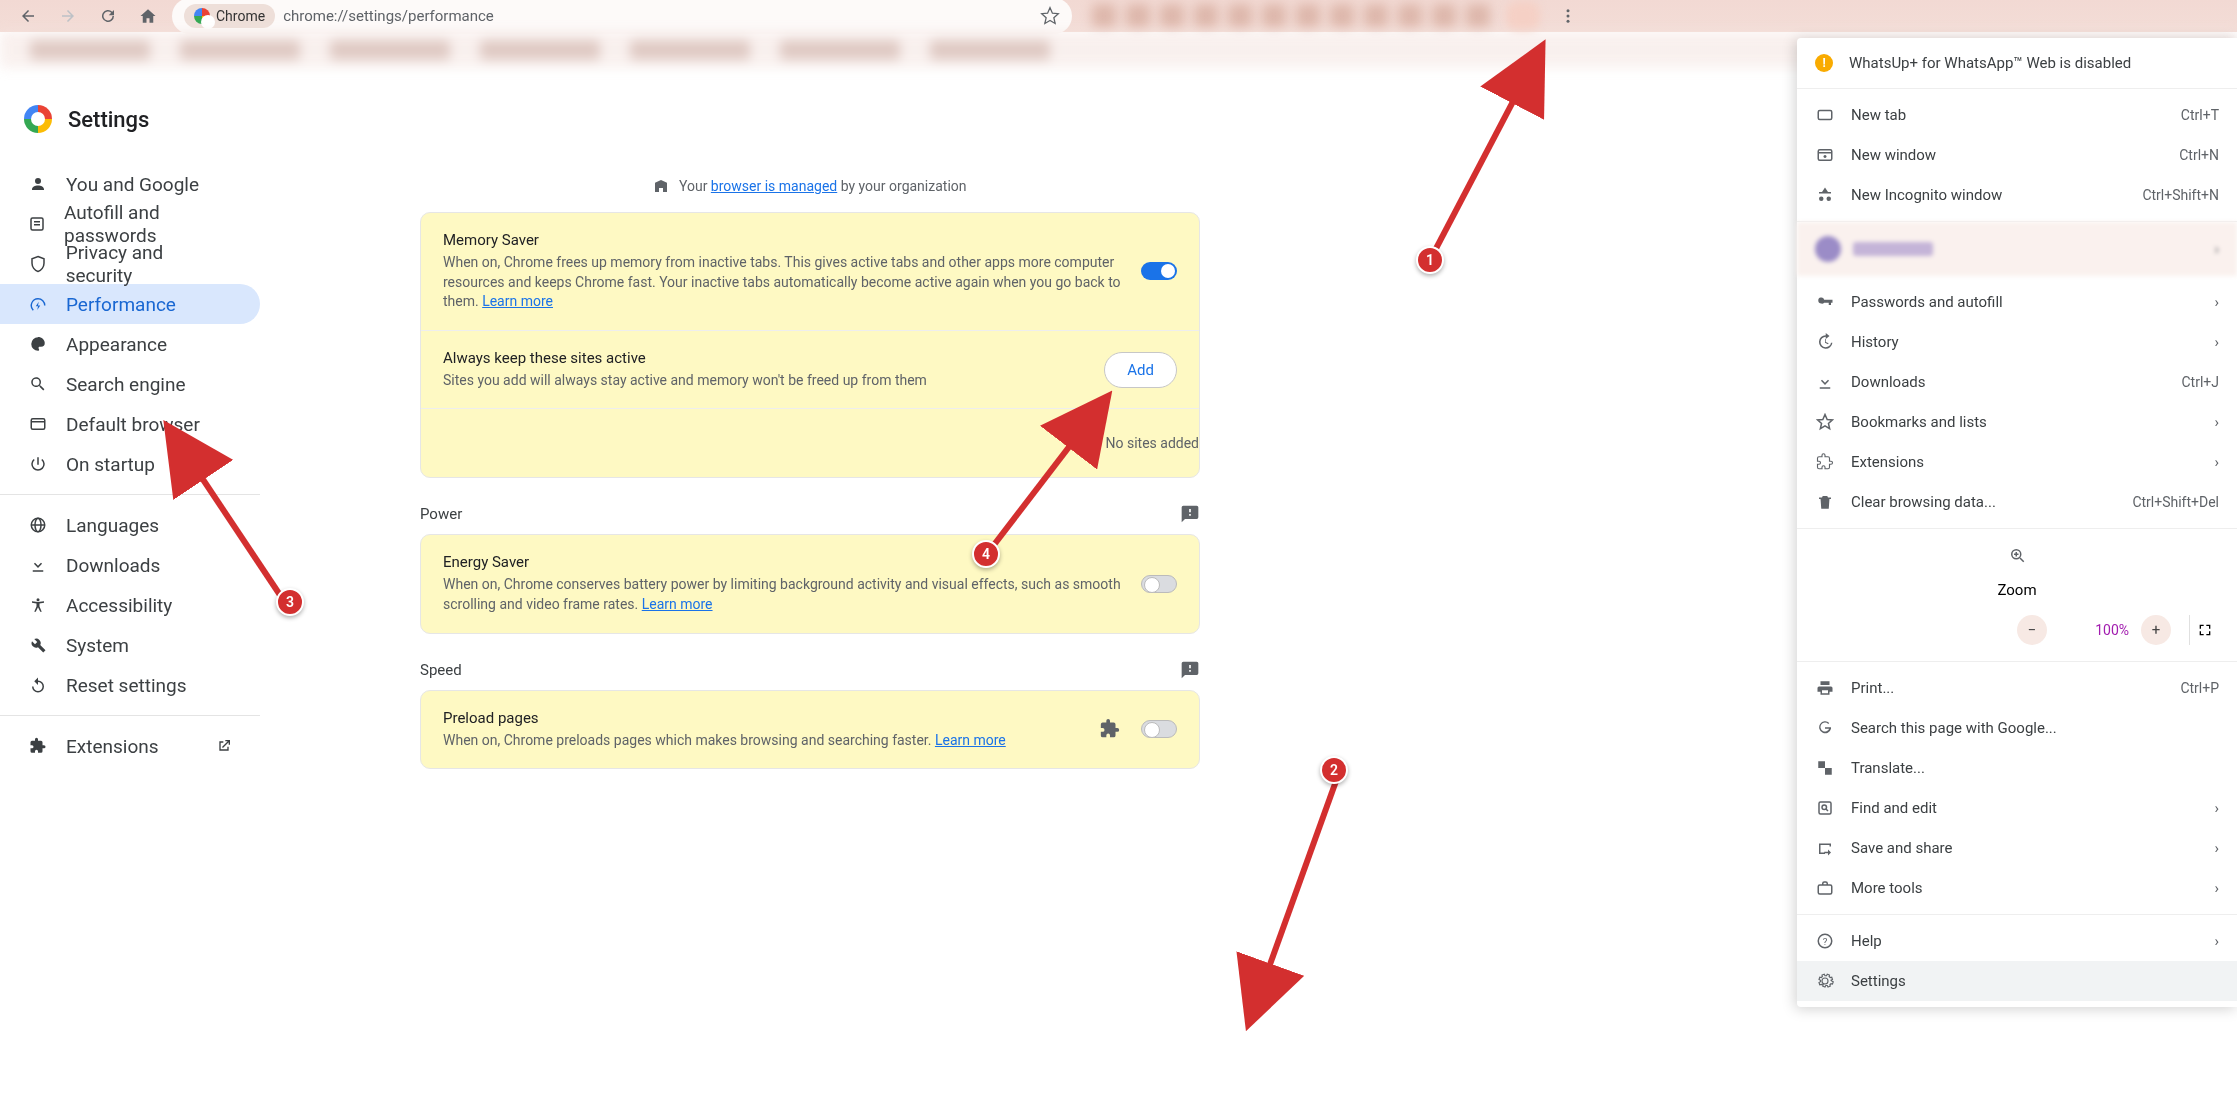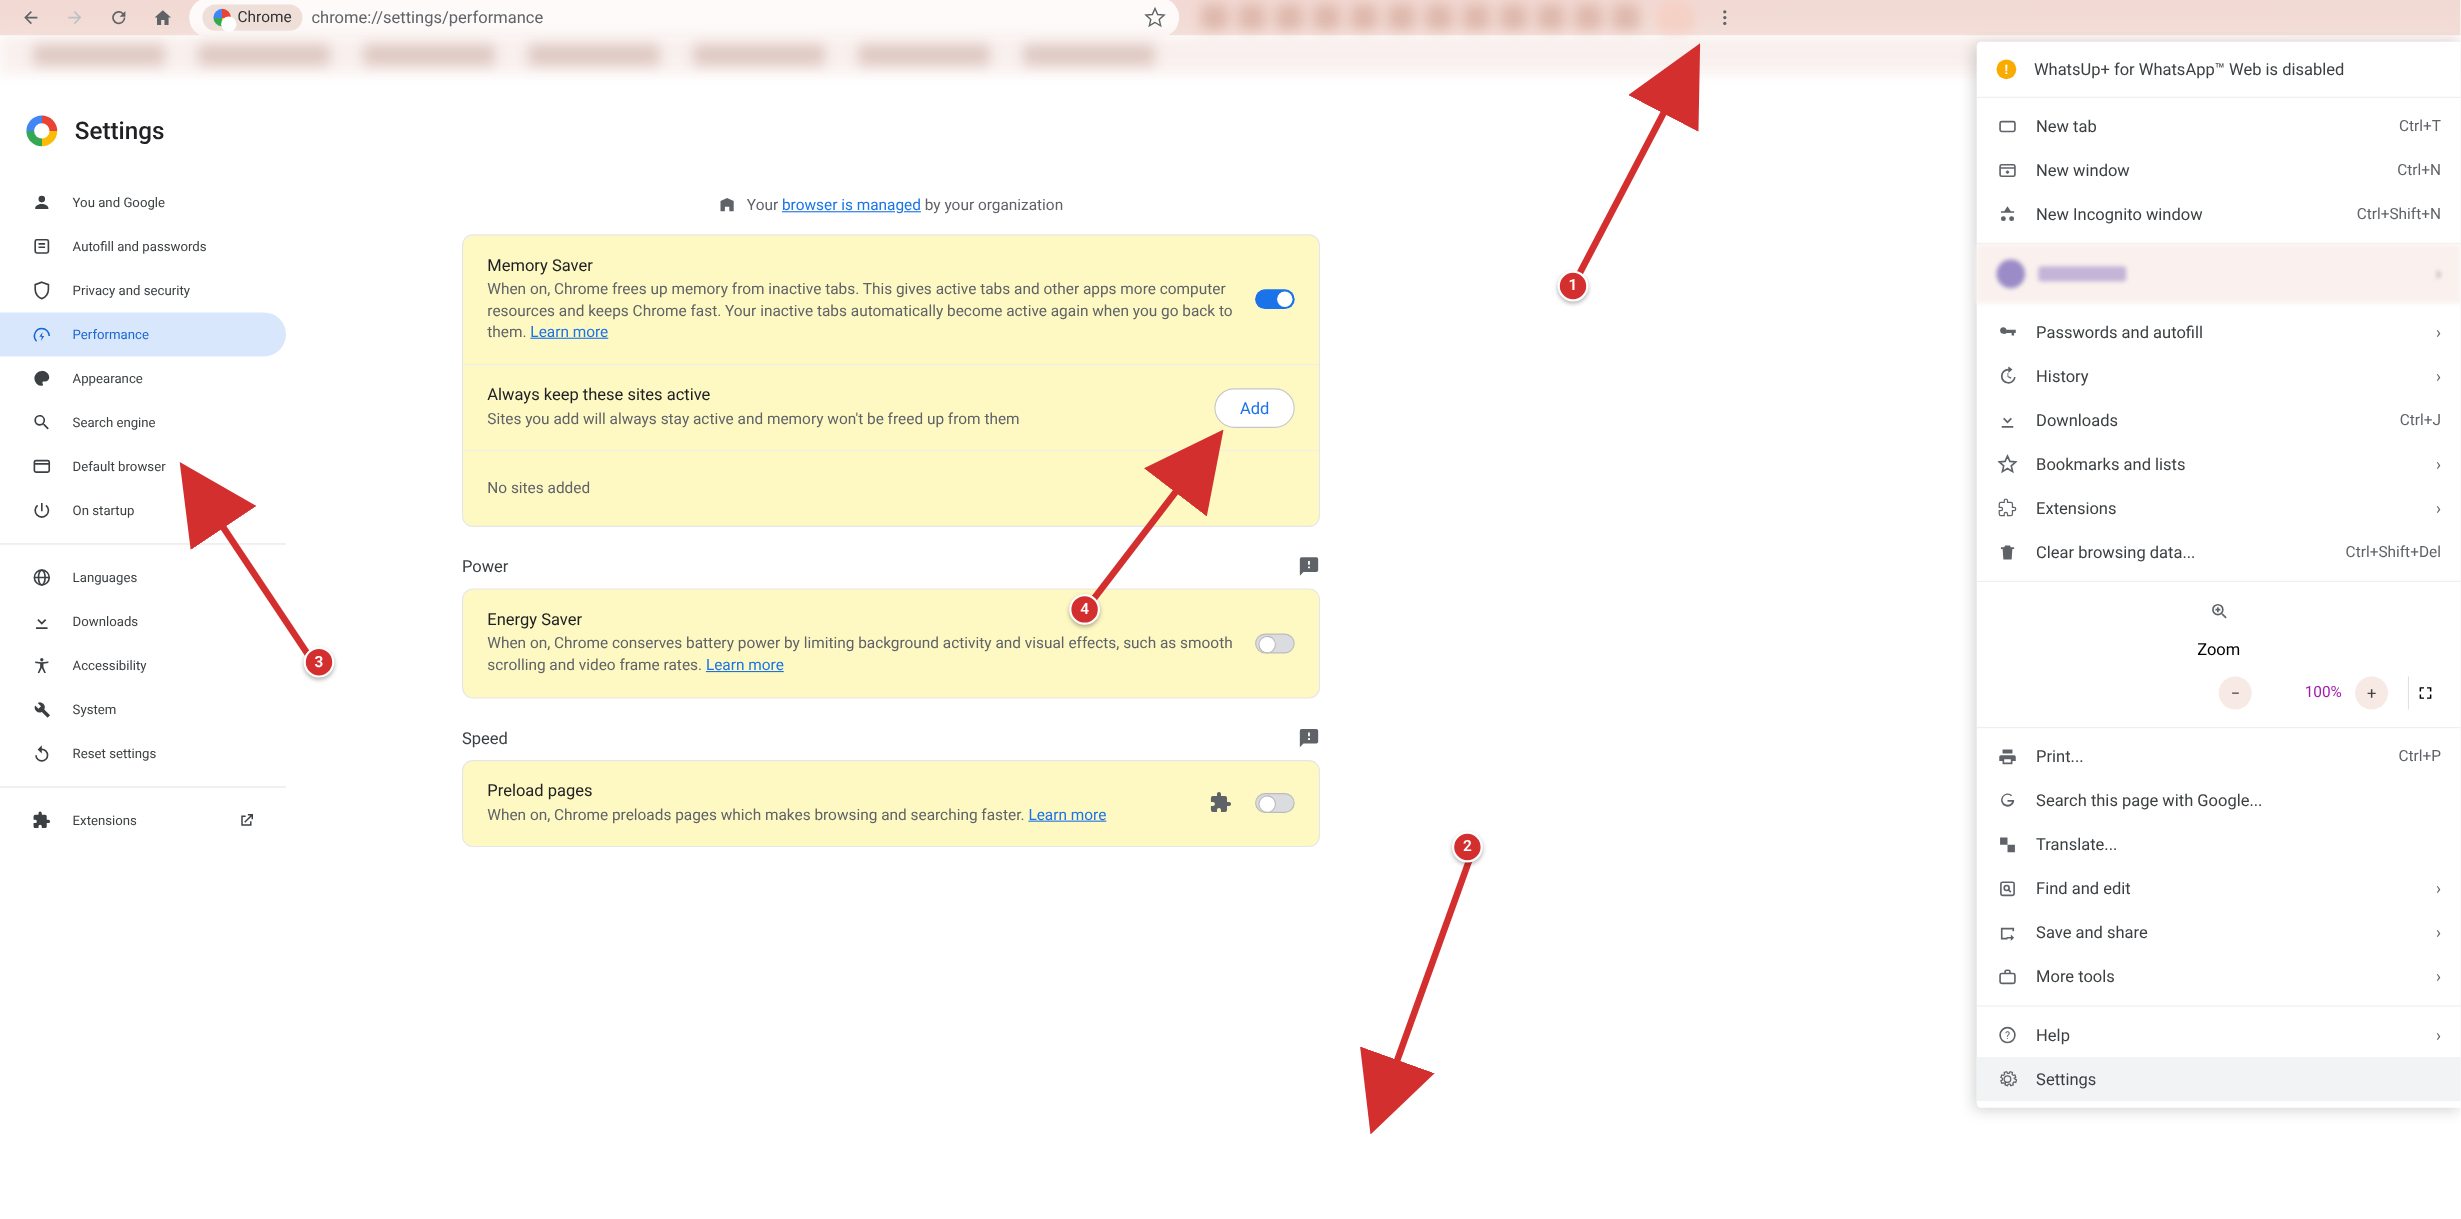--- a/index.html
+++ b/index.html
@@ -28,21 +28,21 @@
 .app-header { position: absolute; top: 84px; left: 0; right: 0; height: 70px; display: flex; align-items: center; padding: 0 24px; background: #fff; z-index: 1; }
 .chrome-logo { width: 28px; height: 28px; border-radius: 50%; background: conic-gradient(#ea4335 0 90deg,#fbbc05 90deg 180deg,#34a853 180deg 270deg,#4285f4 270deg 360deg); position: relative; }
 .chrome-logo::after { content:''; position:absolute; top:7px; left:7px; width:14px; height:14px; border-radius:50%; background:#fff; }
 .app-title { font-size: 22px; font-weight: 500; color: #202124; margin-left: 16px; }
 
 .search-bar { position: absolute; top: 92px; left: 420px; width: 702px; height: 44px; background: #eaf1fb; border-radius: 22px; display: flex; align-items: center; padding: 0 18px; gap: 12px; color: #444; }
 .search-bar input { border: none; background: transparent; font-size: 16px; color: #5f6368; outline: none; flex:1; }
 
 
 .sidebar { width: 260px; padding-top: 80px; }
-.side-item { display: flex; align-items: center; gap: 18px; height: 40px; padding: 0 28px; color: #3c4043; font-size: 12px; cursor: pointer; border-radius: 0 20px 20px 0; }
+.side-item { display: flex; align-items: center; gap: 18px; height: 40px; padding: 0 28px; color: #3c4043; font-size: 19px; cursor: pointer; border-radius: 0 20px 20px 0; }
 .side-item.active { background: #d9e7fd; color: #1967d2; }
 .side-sep { height: 1px; background: #e4e4e4; margin: 10px 0; }
 .side-icon { width: 20px; height: 20px; display: flex; align-items: center; justify-content: center; color: inherit; }
 .side-item.ext { }
 .side-ext-link { margin-left: auto; }
 
 
 .main-col { flex: 1; padding: 80px 0 0 160px; max-width: 940px; }
 .managed-banner { text-align: center; font-size: 14px; color: #5f6368; padding: 14px 0 18px; }
 .managed-banner a { color: #1a73e8; text-decoration: underline; }
@@ -324,21 +324,21 @@
         </div>
         <div class="toggle on"></div>
       </div>
       <div class="card-row">
         <div class="row-text">
           <div class="row-title">Always keep these sites active</div>
           <div class="row-desc">Sites you add will always stay active and memory won't be freed up from them</div>
         </div>
         <button class="add-btn">Add</button>
       </div>
-      <div class="card-row" style="justify-content:flex-start;padding:12px 0">
+      <div class="card-row" style="justify-content:flex-end;padding:12px 0">
         <div class="no-sites">No sites added</div>
       </div>
     </div>
 
     <div class="section-row">
       <div class="section-title">Power</div>
       <svg class="feedback-icon" viewBox="0 0 24 24">
           <path fill="currentColor" d="M20 2H4a2 2 0 0 0-2 2v18l4-4h14a2 2 0 0 0 2-2V4a2 2 0 0 0-2-2zm-7 12h-2v-2h2zm0-4h-2V6h2z"></path>
         </svg>
     </div>

